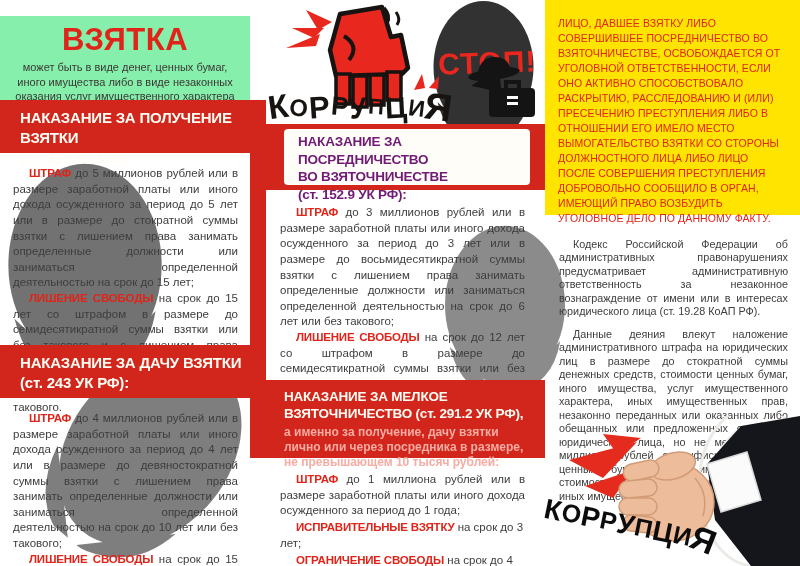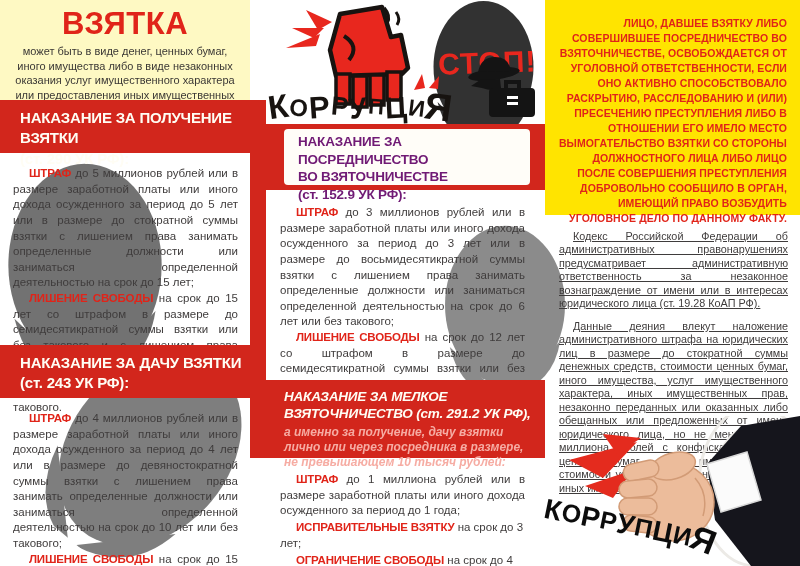--- a/index.html
+++ b/index.html
@@ -2,21 +2,21 @@
 <html><head>
 <meta charset="utf-8">
 <style>
   html,body{margin:0;padding:0;background:#ffffff;}
   .poster{position:relative;width:800px;height:566px;background:#ffffff;overflow:hidden;
           font-family:"Liberation Sans","DejaVu Sans",sans-serif;}
   
   .abs{position:absolute;}
   .fp-svg{position:absolute;pointer-events:none;}
   
-  .yellow-top{left:0;top:0;width:250px;height:100px;background:#fef9c3;}
+  .yellow-top{left:0;top:16px;width:250px;height:100px;background:#86efac;}
   .left-title{margin:6px 0 2px 0;text-align:center;font-size:31px;font-weight:800;
               color:#e02419;letter-spacing:0.5px;}
   .left-intro{padding:0 13px;text-align:center;font-size:11px;line-height:1.34;color:#3b3835;}
   .red-band{background:#d2261c;color:#fffdf4;font-weight:700;}
   .band-l1{left:0;top:100px;width:250px;height:53px;padding:8px 0 0 20px;box-sizing:border-box;
            font-size:15px;line-height:1.35;letter-spacing:-0.2px;}
   .band-l2{left:0;top:345px;width:250px;height:53px;padding:8px 0 0 20px;box-sizing:border-box;
            font-size:15px;line-height:1.35;letter-spacing:-0.2px;}
   .gutter-strip{left:250px;top:100px;width:16px;height:358px;background:#d2261c;}
   .body-block{font-size:11.5px;line-height:1.36;color:#3f3c3c;text-align:justify;}
@@ -38,32 +38,32 @@
   .logo-word span:nth-child(6){font-size:22px;transform:rotate(4deg) translateY(-4px);}
   .logo-word span:nth-child(7){font-size:30px;transform:rotate(-3deg);}
   .logo-word span:nth-child(8){font-size:23px;transform:rotate(7deg) translateY(-2px);}
   .logo-word span:nth-child(9){font-size:38px;transform:rotate(8deg) translateY(2px);}
   .mid-band1{left:250px;top:124px;width:295px;height:66px;background:#d2261c;}
   .mid-head-box{position:absolute;left:34px;top:5px;width:246px;height:56px;background:#fffdf8;
                 border-radius:4px;box-sizing:border-box;padding:4px 0 0 14px;
                 color:#701a75;font-weight:800;font-size:13.5px;line-height:1.3;letter-spacing:-0.2px;}
   .mbody1{left:266px;top:193px;width:271px;height:185px;padding:12px 12px 0 14px;box-sizing:border-box;}
   .mid-box2{left:250px;top:380px;width:295px;height:78px;background:#d2261c;box-sizing:border-box;
-            padding:8px 12px 0 34px;font-style:italic;}
+            padding:8px 12px 0 34px;}
   .mid-box2 .t{color:#fffdf4;font-weight:800;font-size:13.5px;line-height:1.27;letter-spacing:-0.2px;margin:0;}
   .mid-box2 .s{color:#f6aca3;font-weight:700;font-size:12px;line-height:1.25;margin:3px 0 0 0;}
   .mbody2{left:266px;top:462px;width:271px;height:104px;padding:10px 12px 0 14px;box-sizing:border-box;}
   .mbody2 p{margin:0;text-indent:16px;}
   .mbody2 .kwline{text-align:left;line-height:1.42;}
   
   .yellow-note{left:545px;top:0;width:255px;height:215px;background:#ffe400;box-sizing:border-box;
-               padding:16px 13px 0 13px;text-align:right;color:#e02419;font-weight:700;
+               padding:16px 13px 0 13px;text-align:left;color:#e02419;font-weight:400;
                font-size:10.5px;line-height:1.43;letter-spacing:0.1px;}
-  .rbody{left:545px;top:222px;width:255px;height:240px;padding:8px 12px 0 14px;box-sizing:border-box;
-         font-size:10.8px;line-height:1.25;color:#3f3c3c;text-align:justify;text-decoration:underline;}
+  .rbody{left:545px;top:230px;width:255px;height:240px;padding:8px 12px 0 14px;box-sizing:border-box;
+         font-size:10.8px;line-height:1.25;color:#3f3c3c;text-align:justify;}
   .rbody p{margin:0 0 9px 0;text-indent:14px;}
   .fist-photo{left:545px;top:416px;width:255px;height:150px;z-index:2;}
   .bottom-word{left:549px;top:487px;transform:rotate(11.5deg);transform-origin:left top;
                white-space:nowrap;z-index:3;}
   .bottom-word span{display:inline-block;font-weight:800;color:#0c0c0c;letter-spacing:0.5px;}
   .bottom-word span:nth-child(odd){font-size:28px;}
   .bottom-word span:nth-child(even){font-size:25px;transform:translateY(-1px);}
   .bottom-word span:nth-child(9){font-size:34px;transform:rotate(10deg) translateY(2px);}
 </style>
 </head>

